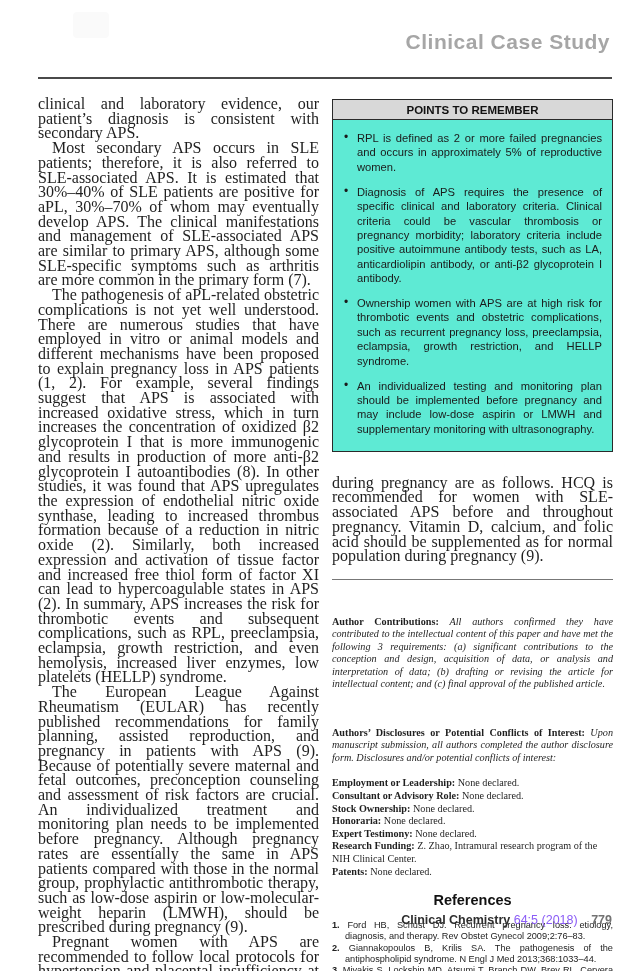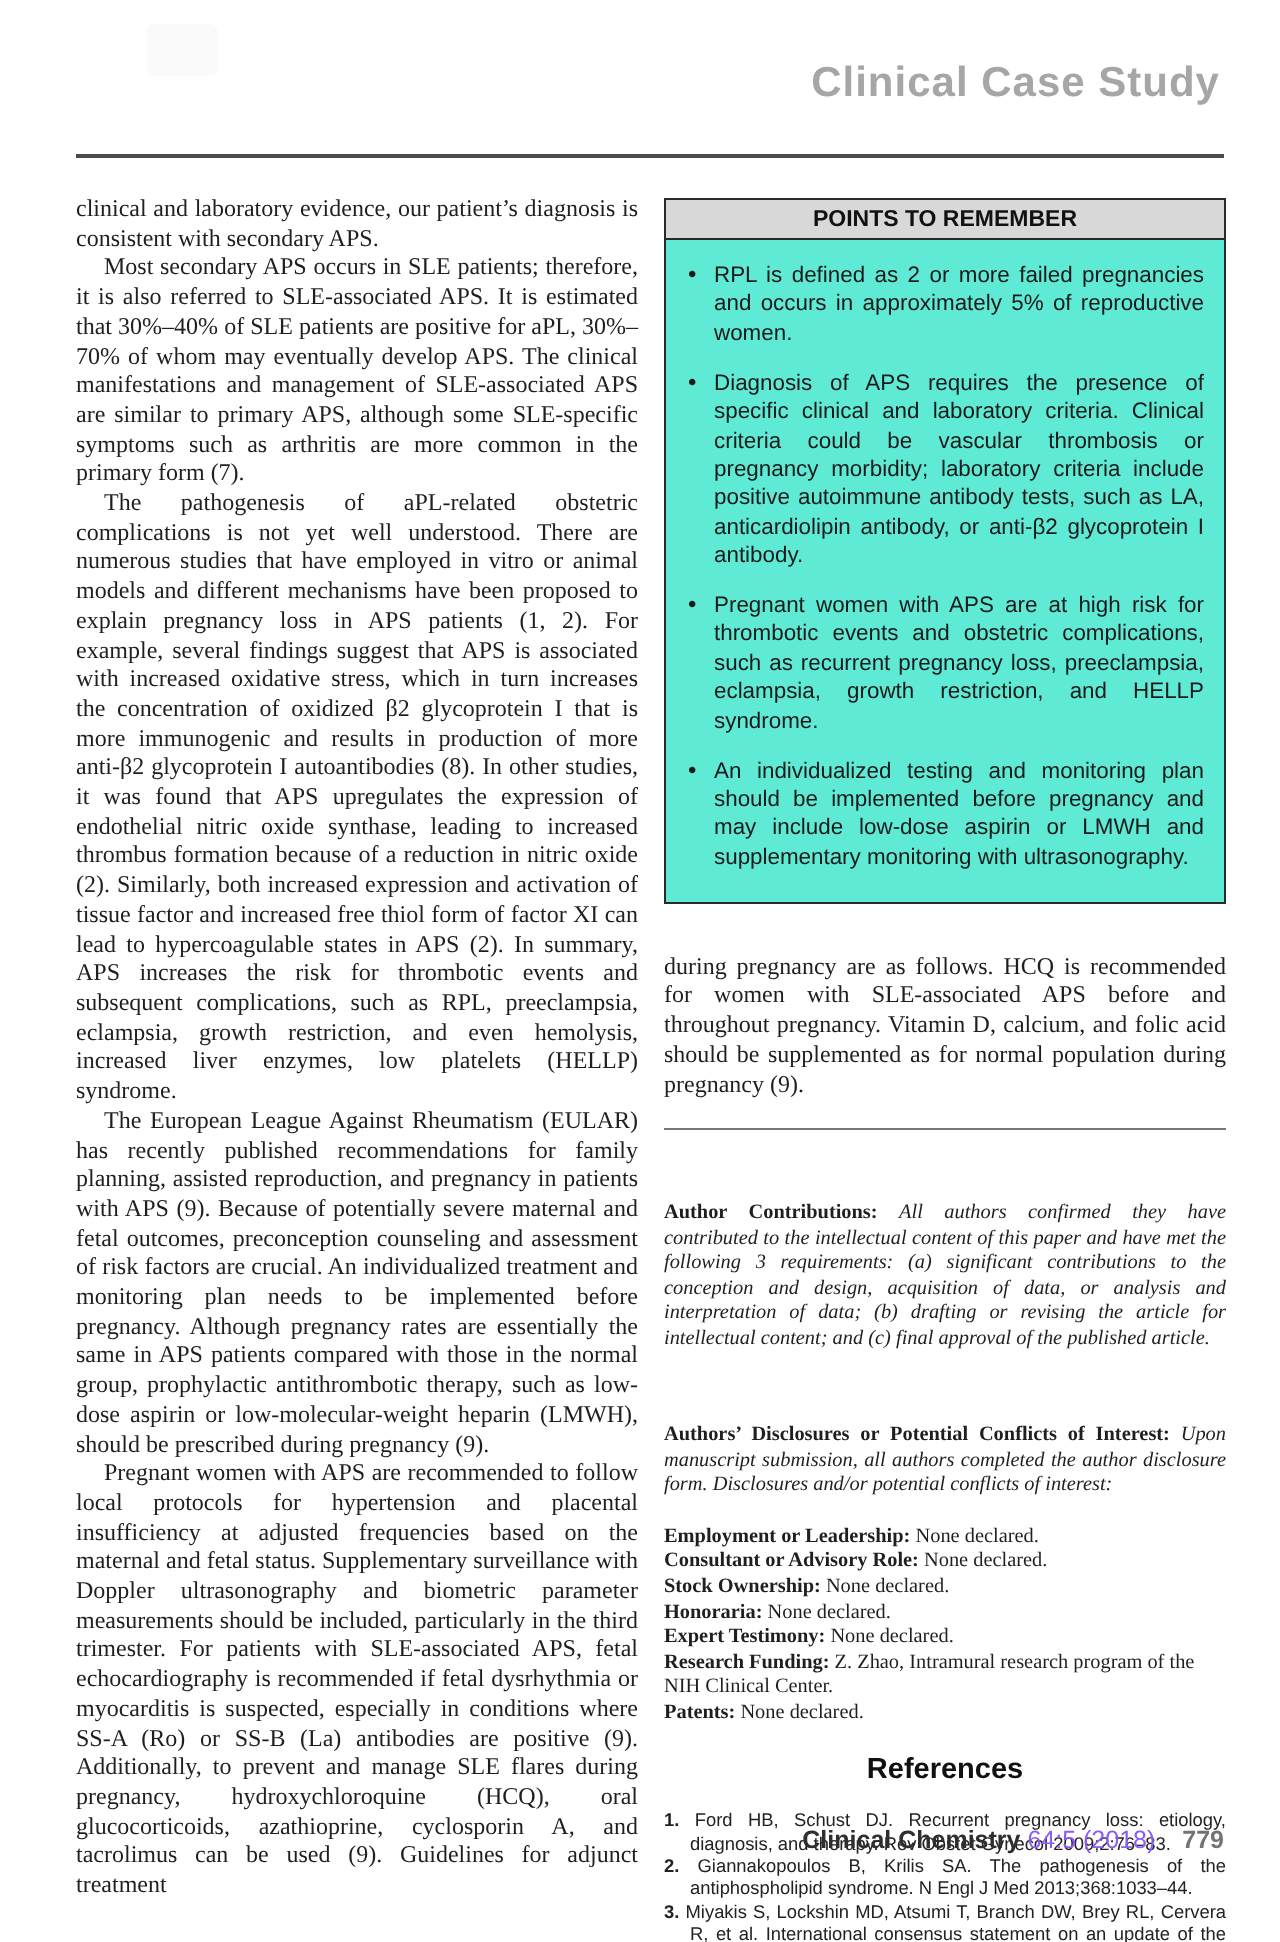--- a/index.html
+++ b/index.html
@@ -27,21 +27,21 @@
     position:absolute; top:77px; left:38px; width:574px; height:2px;
     background:#4a4a4a;
   }
   .col-left {
     position:absolute; left:38px; top:97px; width:281px;
   }
   .col-right {
     position:absolute; left:332px; top:99px; width:281px;
   }
   .body-text p {
-    font-size:12px; line-height:14.7px;
+    font-size:16px; line-height:14.7px;
     text-align:justify;
     hyphens:auto; -webkit-hyphens:auto;
   }
   .body-text p + p { text-indent:14px; }
   
   .points-box {
     border:1.5px solid #2a2a2a;
     background:#5eead4;
   }
   .points-box-header {
@@ -142,21 +142,21 @@
         <li>
           <span class="bullet-glyph">•</span>
           <span>RPL is defined as 2 or more failed pregnancies and occurs in approximately 5% of reproductive women.</span>
         </li>
         <li>
           <span class="bullet-glyph">•</span>
           <span>Diagnosis of APS requires the presence of specific clinical and laboratory criteria. Clinical criteria could be vascular thrombosis or pregnancy morbidity; laboratory criteria include positive autoimmune antibody tests, such as LA, anticardiolipin antibody, or anti-β2 glycoprotein I antibody.</span>
         </li>
         <li>
           <span class="bullet-glyph">•</span>
-          <span>Pregnant women with APS are at high risk for thrombotic events and obstetric complications, such as recurrent pregnancy loss, preeclampsia, eclampsia, growth restriction, and HELLP syndrome.</span>
+          <span>Ownership women with APS are at high risk for thrombotic events and obstetric complications, such as recurrent pregnancy loss, preeclampsia, eclampsia, growth restriction, and HELLP syndrome.</span>
         </li>
         <li>
           <span class="bullet-glyph">•</span>
           <span>An individualized testing and monitoring plan should be implemented before pregnancy and may include low-dose aspirin or LMWH and supplementary monitoring with ultrasonography.</span>
         </li>
       </ul>
     </div>
 
     <div class="body-text after-box">
       <p>during pregnancy are as follows. HCQ is recommended for women with SLE-associated APS before and throughout pregnancy. Vitamin D, calcium, and folic acid should be supplemented as for normal population during pregnancy (9).</p>

